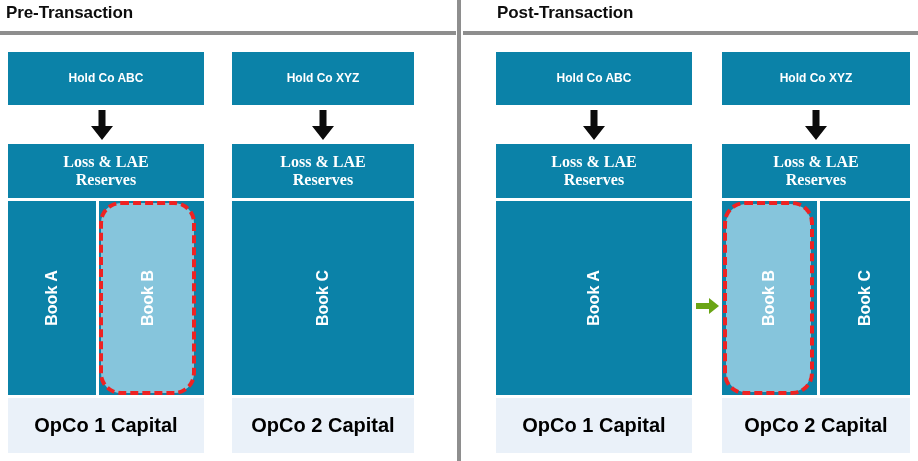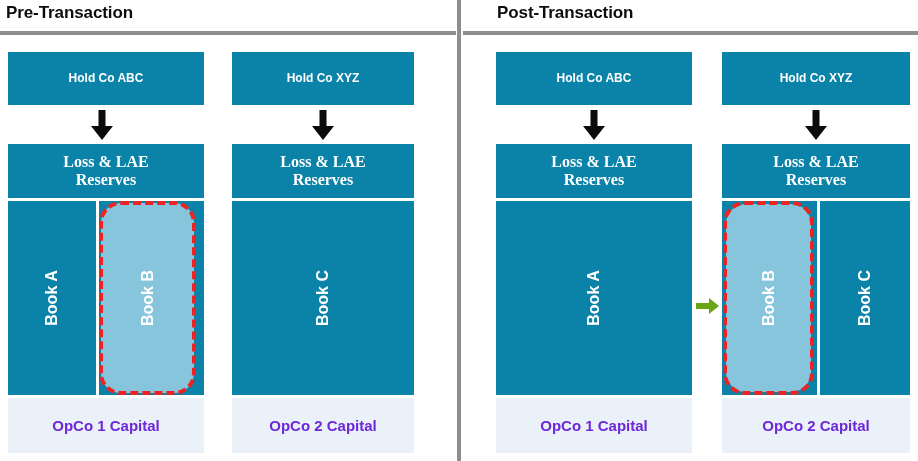--- a/index.html
+++ b/index.html
@@ -60,26 +60,26 @@
     font-size: 12px;
   }
   .reserves {
     font-size: 16px;
     font-family: Liberation Serif, serif;
   }
 
   .capital-box {
     position: absolute;
     background: #eaf1f9;
-    color: #6d28d9;
+    color: #000000;
     display: flex;
     align-items: center;
     justify-content: center;
     font-weight: bold;
-    font-size: 15px;
+    font-size: 20px;
     box-sizing: border-box;
   }
 
   
   .book-col {
     position: absolute;
     background: #0b82a8;
     box-sizing: border-box;
     display: flex;
     align-items: center;

